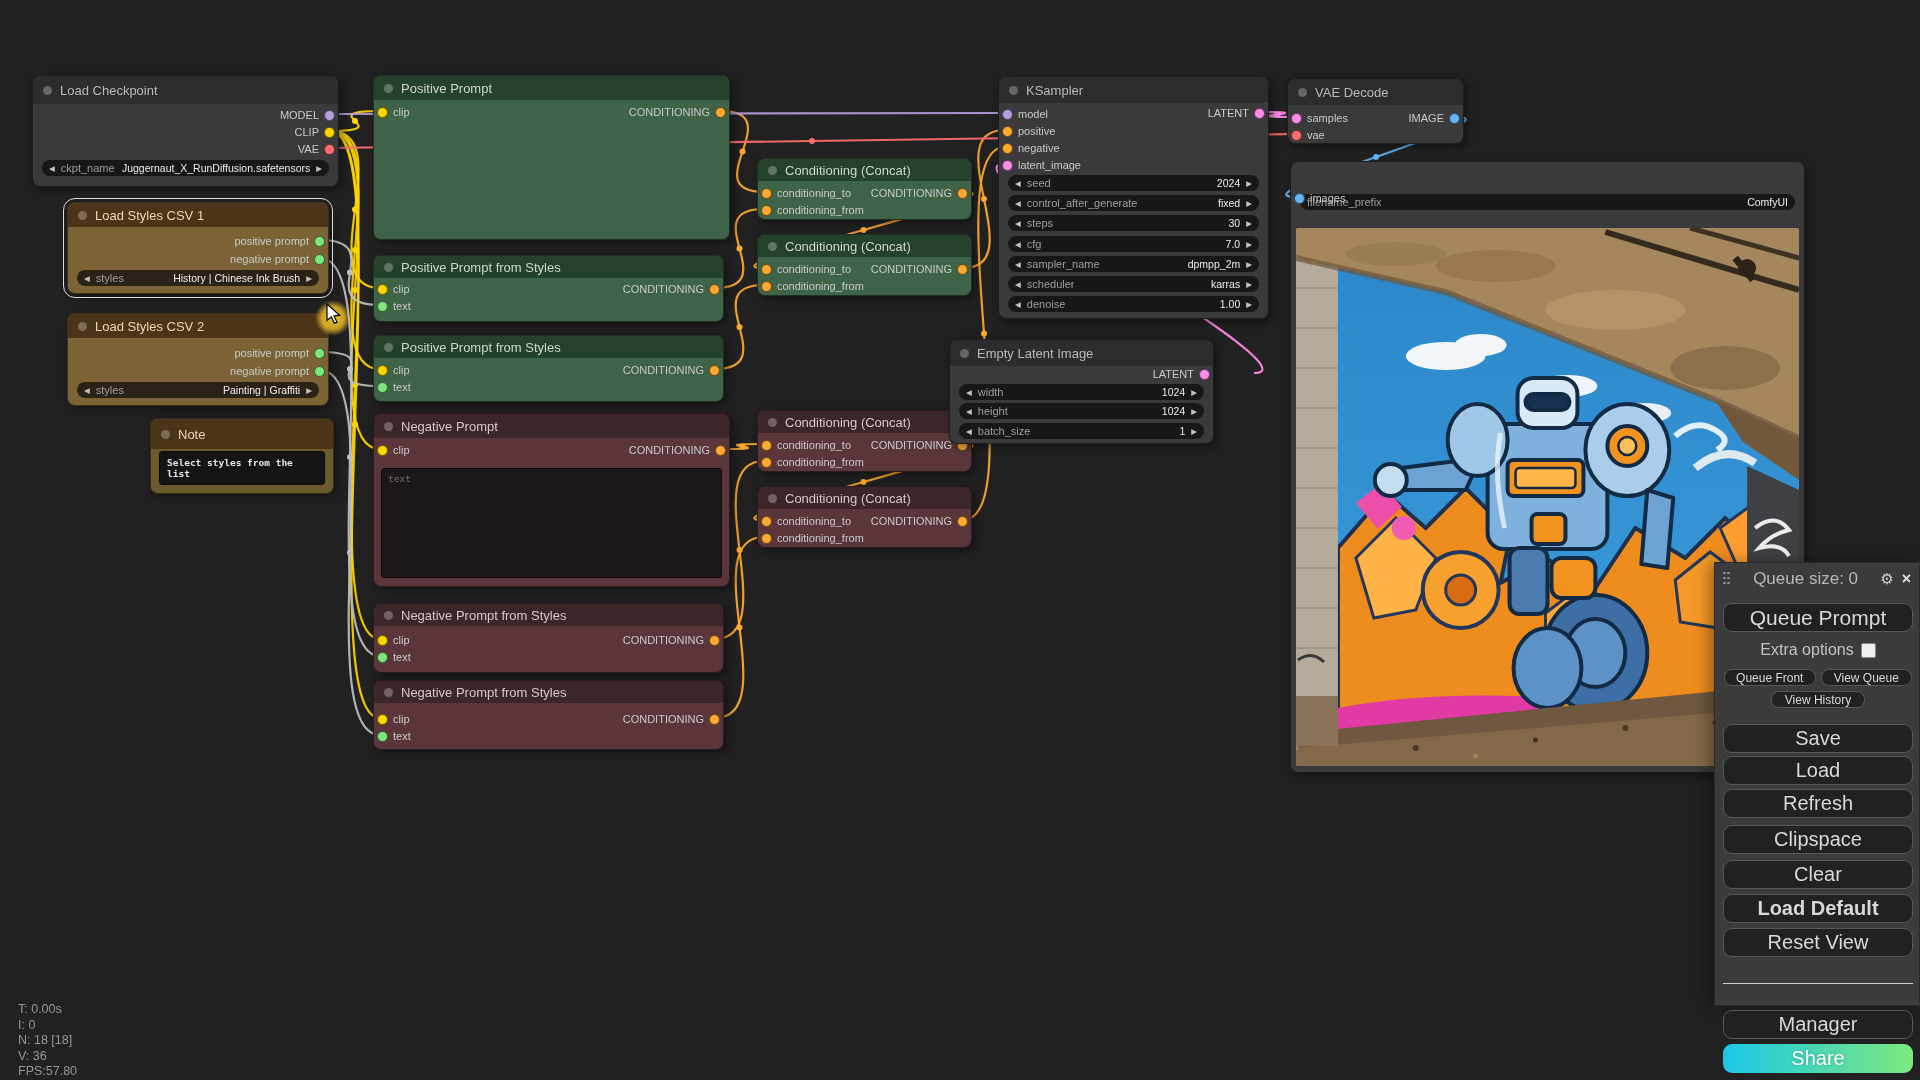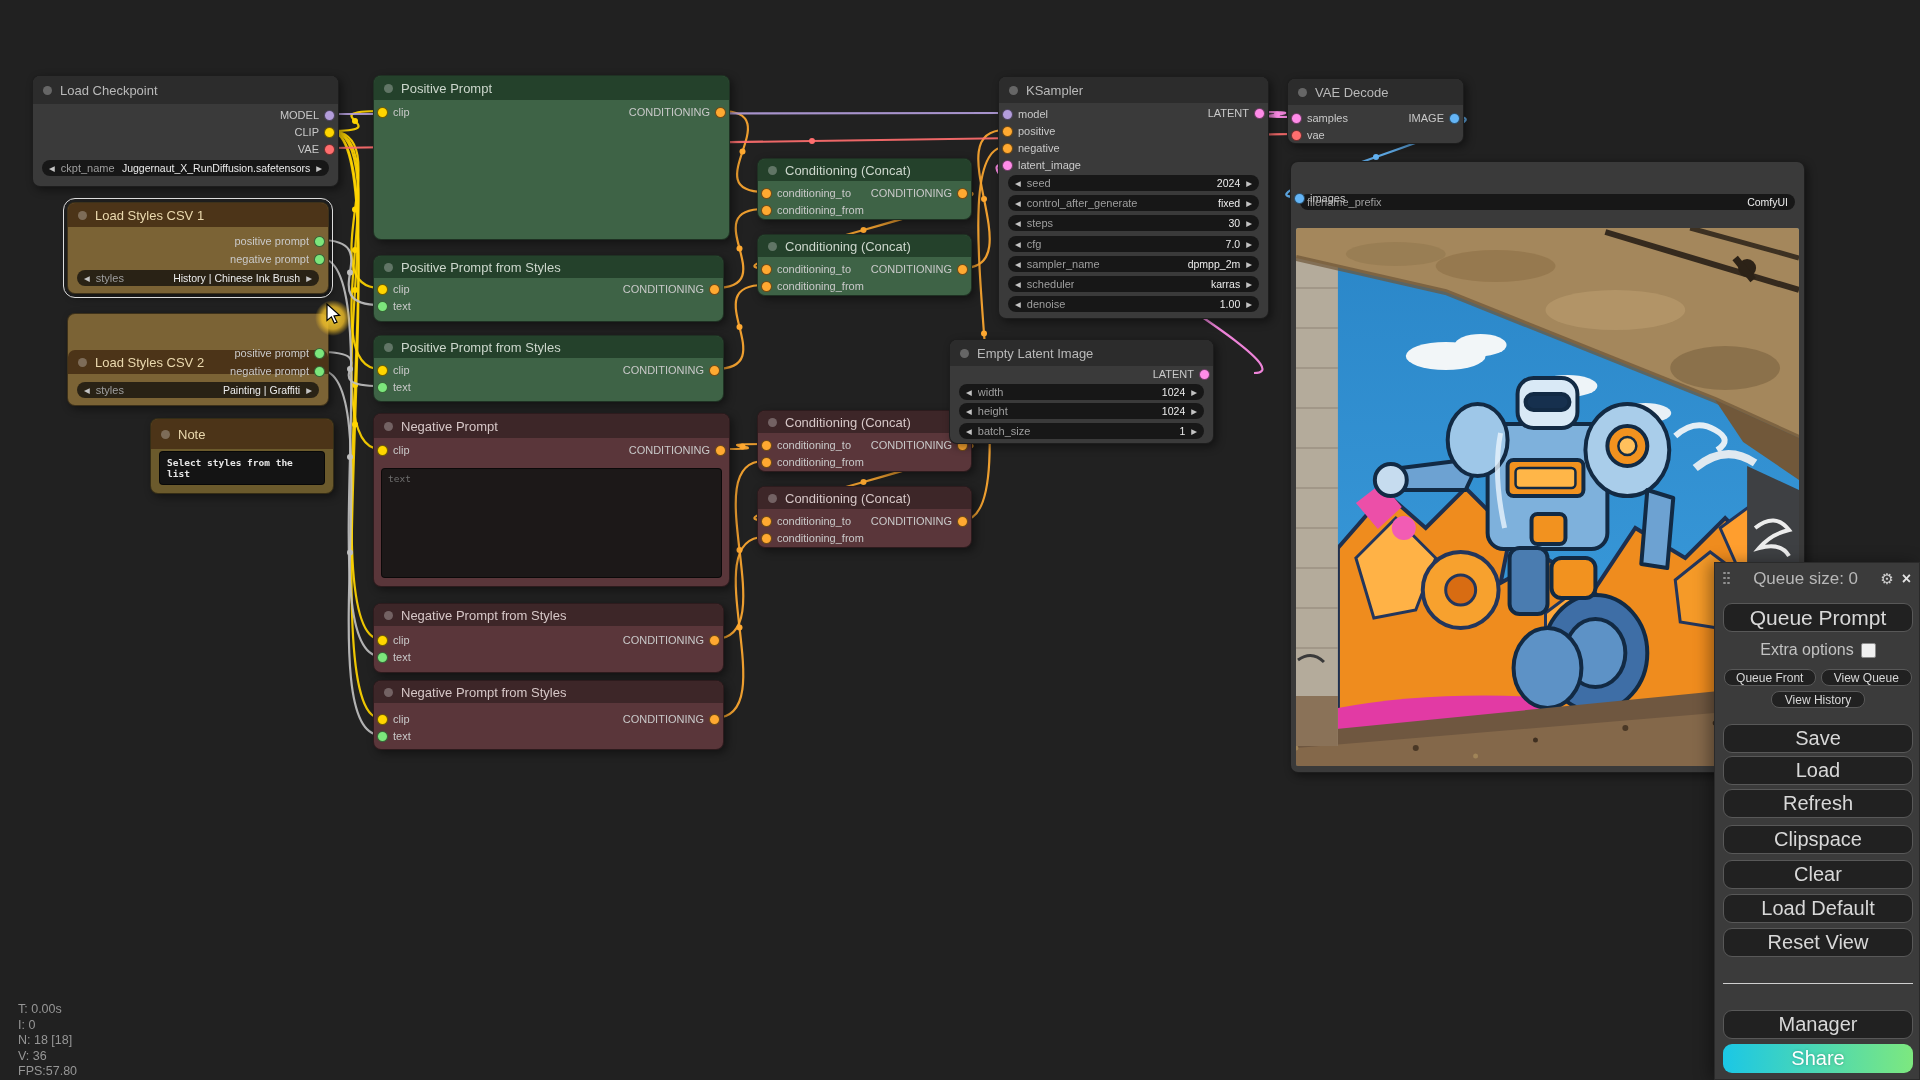--- a/index.html
+++ b/index.html
@@ -34,21 +34,21 @@
   .ta{position:absolute;background:#171c17;border:1px solid rgba(0,0,0,.6);border-radius:4px;
       font-family:"DejaVu Sans Mono",monospace;font-size:9.5px;color:#e2e2e2;
       padding:4px 6px;box-sizing:border-box;overflow:hidden;}
   .ta.placeholder{color:#6e6e6e;}
   .notebox{position:absolute;background:#141414;border-radius:4px;border:1px solid rgba(0,0,0,.6);
       font-family:"DejaVu Sans Mono",monospace;font-size:9.5px;font-weight:600;color:#e6e6e6;
       padding:5px 7px;box-sizing:border-box;}
   .preview{position:absolute;overflow:hidden;border-radius:2px;background:#111;}
   .preview svg{display:block;width:100%;height:100%;}
   
-  #queue-panel{position:absolute;left:1714px;top:562px;width:206px;height:518px;z-index:10;
+  #queue-panel{position:absolute;left:1714px;top:562px;width:206px;height:444px;z-index:10;
       background:#3b3b3b;border:1px solid #2a2a2a;box-shadow:-5px 0 14px rgba(0,0,0,.35);
       box-sizing:border-box;}
   .qp-header{position:absolute;left:0;top:0;right:0;height:32px;display:flex;align-items:center;
       padding:0 8px;gap:6px;}
   .drag-dots{display:grid;grid-template-columns:repeat(2,4px);grid-auto-rows:5px;width:8px;flex:none;}
   .drag-dots i{width:2.5px;height:2.5px;border-radius:50%;background:#919191;}
   .qp-size{flex:1;text-align:center;font-size:17px;color:#b8b8b8;}
   .qp-gear{font-size:15px;color:#cfcfcf;cursor:pointer;}
   .qp-close{font-size:16px;color:#e3e3e3;font-weight:bold;cursor:pointer;margin-left:2px;}
   .qp-btn{position:absolute;left:8px;width:190px;height:29px;background:#212121;
@@ -166,21 +166,21 @@
           <span class="dot" style="background: rgb(124, 230, 124);"></span>
         </div>
         <div class="widget" style="top: 67px;">
           <span class="arr">◀</span>
           <span class="wlabel">styles</span>
           <span class="wvalue">History | Chinese Ink Brush</span>
           <span class="arr">▶</span>
         </div>
       </div>
       <div class="node theme-brown" style="left: 67px; top: 313px; width: 260px; height: 91px;">
-        <div class="node-title" style="height: 24px; margin-top: 36px;">
+        <div class="node-title" style="height: 24px;">
           <span class="title-dot"></span>
           <span class="title-text">Load Styles CSV 2</span>
         </div>
         <div class="slot out" style="top: 31px;">
           <span class="lbl">positive prompt</span>
           <span class="dot" style="background: rgb(124, 230, 124);"></span>
         </div>
         <div class="slot out" style="top: 49px;">
           <span class="lbl">negative prompt</span>
           <span class="dot" style="background: rgb(124, 230, 124);"></span>
@@ -598,21 +598,21 @@
       <button class="qp-btn small">View Queue</button>
     </div>
     <div class="qp-row" style="top:128px;left:56px;width:94px;">
       <button class="qp-btn small">View History</button>
     </div>
     <button class="qp-btn" style="top:161px;">Save</button>
     <button class="qp-btn" style="top:193px;">Load</button>
     <button class="qp-btn" style="top:226px;">Refresh</button>
     <button class="qp-btn" style="top:262px;">Clipspace</button>
     <button class="qp-btn" style="top:297px;">Clear</button>
-    <button class="qp-btn" style="top:331px;">Load Default</button>
+    <button class="qp-btn" style="top:331px;font-weight:bold;">Load Default</button>
     <button class="qp-btn" style="top:365px;">Reset View</button>
     <div class="qp-sep"></div>
     <button class="qp-btn" style="top:447px;">Manager</button>
     <button class="qp-btn qp-share" style="top:481px;">Share</button>
   </div>
 
   <div id="stats">
     <div>T: 0.00s</div>
     <div>I: 0</div>
     <div>N: 18 [18]</div>

